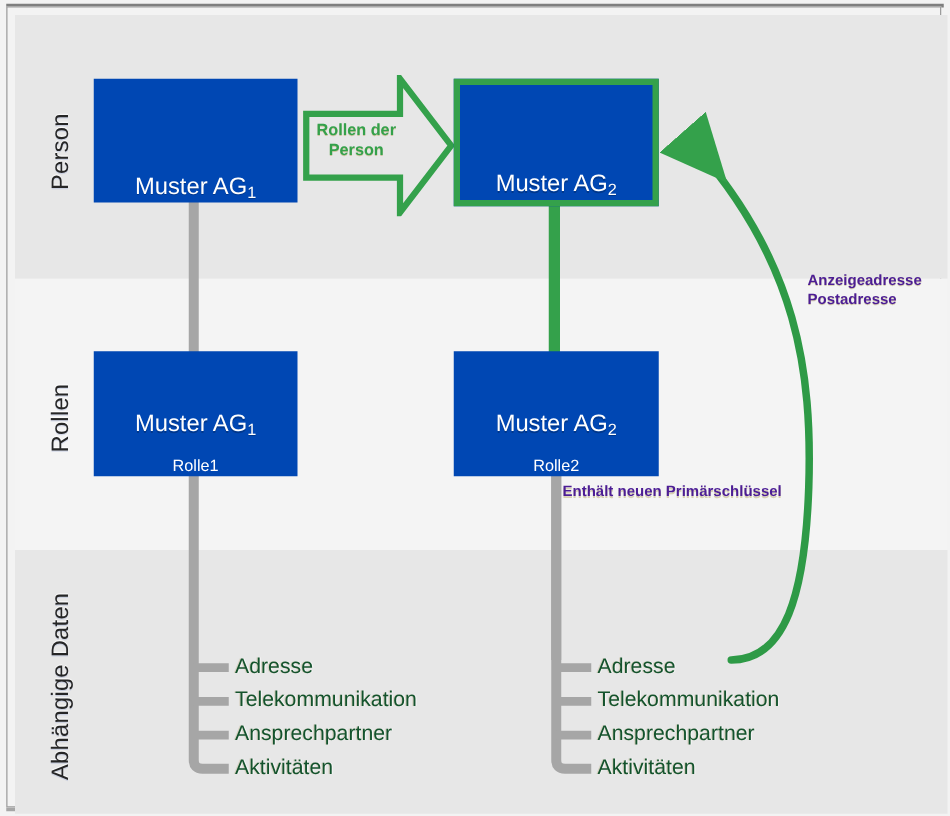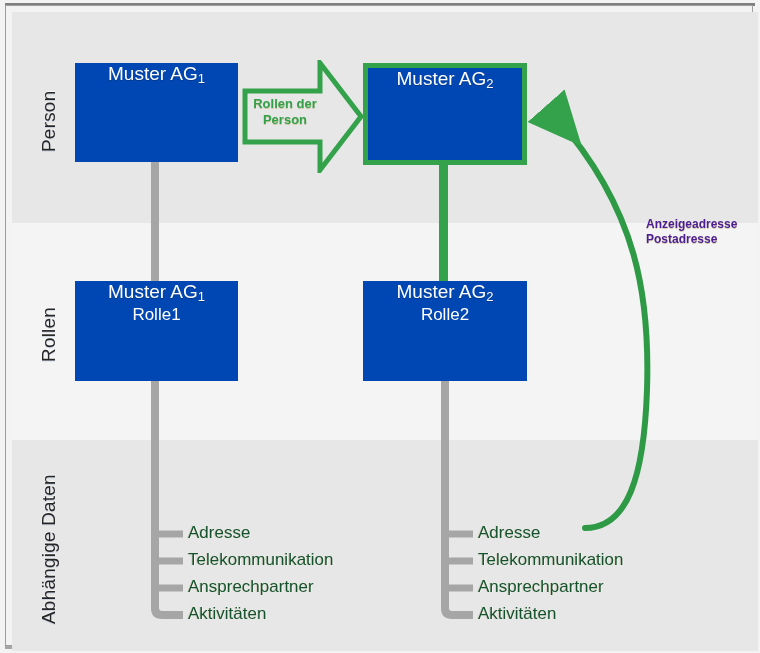--- a/index.html
+++ b/index.html
@@ -70,39 +70,39 @@
 
   
   .ebox {
     position: absolute;
     background: #0047b3;
     color: #ffffff;
     box-sizing: border-box;
     display: flex;
     flex-direction: column;
     align-items: center;
-    justify-content: flex-start;
+    justify-content: flex-end;
     z-index: 6;
   }
   .ebox .title {
     font-size: 19px;
     line-height: 22px;
     white-space: nowrap;
     text-shadow: 0 1px 0 rgba(0,0,0,0.22);
   }
   .ebox .title sub {
     font-size: 13px;
     vertical-align: baseline;
     position: relative;
     top: 3px;
   }
   .ebox .sub {
-    font-size: 17px;
+    font-size: 13px;
     line-height: 16px;
-    margin-top: 2px;
+    margin-top: 13px;
     white-space: nowrap;
   }
   #box-person-1 { left: 75px;  top: 63px;  width: 163px; height: 99px; }
   #box-person-2 {
     left: 363px; top: 63px; width: 164px; height: 102px;
     border: 5px solid #34a14b;
     background: #0047b3;
   }
   #box-rolle-1 { left: 75px;  top: 281px; width: 163px; height: 100px; }
   #box-rolle-2 { left: 363px; top: 281px; width: 164px; height: 100px; }
@@ -259,20 +259,21 @@
         <path d="M0,4.5 L9,0.4 L9,8.6 Z" fill="#34a14b"></path>
       </marker>
     </defs>
     <path d="M65 438 C 108 438, 124 386, 127 300 C 130 208, 118 120, 36 27" fill="none" stroke="#2e9a46" stroke-width="6" stroke-linecap="round" marker-end="url(#gm)"></path>
   </svg>
 
   <div class="green-note" id="note-anzeige">
     <span>Anzeigeadresse</span><br>
     <span>Postadresse</span>
   </div>
+  <div class="green-note" id="note-primaer">Enthält neuen Primärschlüssel</div>
 
   <div class="ditem" style="left:188px; top:523px;">Adresse</div>
   <div class="ditem" style="left:188px; top:550px;">Telekommunikation</div>
   <div class="ditem" style="left:188px; top:577px;">Ansprechpartner</div>
   <div class="ditem" style="left:188px; top:604px;">Aktivitäten</div>
 
   <div class="ditem" style="left:478px; top:523px;">Adresse</div>
   <div class="ditem" style="left:478px; top:550px;">Telekommunikation</div>
   <div class="ditem" style="left:478px; top:577px;">Ansprechpartner</div>
   <div class="ditem" style="left:478px; top:604px;">Aktivitäten</div>

